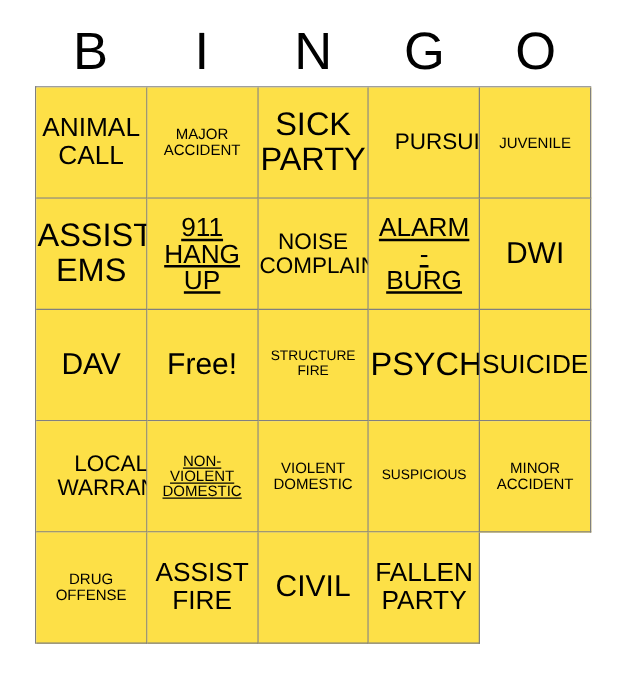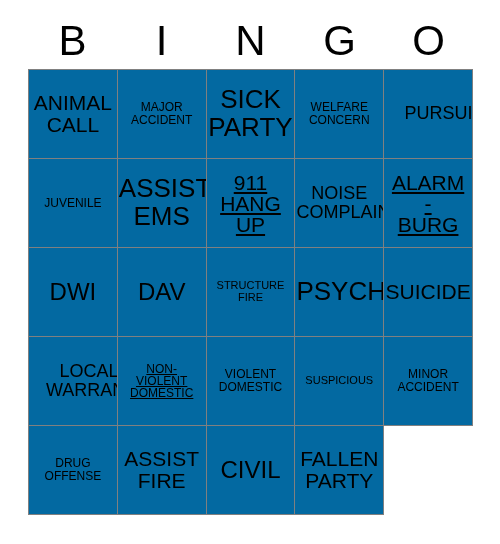--- a/index.html
+++ b/index.html
@@ -55,21 +55,21 @@
     grid-template-rows: repeat(5, 1fr);
     border-top: 1px solid #808080;
     border-left: 1px solid #808080;
     box-sizing: border-box;
     background: #ffffff;
   }
   .cell {
     border-right: 1px solid #808080;
     border-bottom: 1px solid #808080;
     box-sizing: border-box;
-    background: #0369a1;
+    background: #fde047;
     display: flex;
     align-items: center;
     justify-content: center;
     overflow: hidden;
     padding: 0 1px;
   }
   .cell-text {
     text-align: center;
     line-height: 1.06;
     white-space: pre-line;
@@ -109,24 +109,20 @@
     </div>
     <div class="cell">
       <span class="cell-text s-md">MAJOR
 ACCIDENT</span>
     </div>
     <div class="cell">
       <span class="cell-text s-xxl">SICK
 PARTY</span>
     </div>
     <div class="cell">
-      <span class="cell-text s-md">WELFARE
-CONCERN</span>
-    </div>
-    <div class="cell">
       <span class="cell-text s-lg">PURSUIT</span>
     </div>
 
     <div class="cell">
       <span class="cell-text s-md">JUVENILE</span>
     </div>
     <div class="cell">
       <span class="cell-text s-xxl">ASSIST
 EMS</span>
     </div>
@@ -145,20 +141,23 @@
 BURG</span>
     </div>
 
     <div class="cell">
       <span class="cell-text s-huge">DWI</span>
     </div>
     <div class="cell">
       <span class="cell-text s-huge">DAV</span>
     </div>
     <div class="cell">
+      <span class="cell-text s-huge">Free!</span>
+    </div>
+    <div class="cell">
       <span class="cell-text s-xs">STRUCTURE
 FIRE</span>
     </div>
     <div class="cell">
       <span class="cell-text s-xxl">PSYCH</span>
     </div>
 
     <div class="cell">
       <span class="cell-text s-xl">SUICIDE</span>
     </div>

